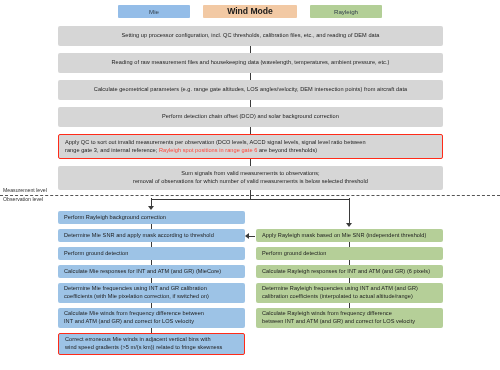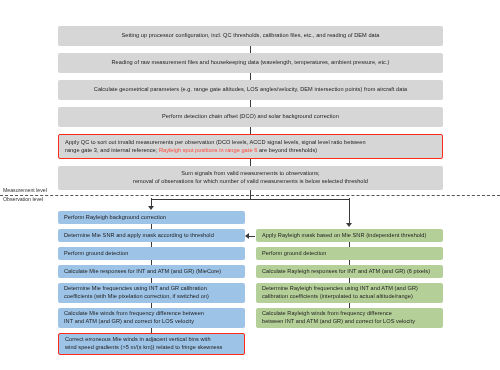--- a/index.html
+++ b/index.html
@@ -108,20 +108,25 @@
     white-space: nowrap;
   }
 
   .linebreak { display: block; }
 </style>
 </head>
 <body>
 
 <div id="root">
 
+  <div class="legend">
+    <div class="legend-box legend-mie">Mie</div>
+    <div class="legend-box legend-wind">Wind Mode</div>
+    <div class="legend-box legend-ray">Rayleigh</div>
+  </div>
 
   <div class="node gray center" style="left:58px; top:26px; width:385px; height:20px;">Setting up processor configuration, incl.  QC thresholds, calibration files, etc., and reading of DEM data</div>
 
   <div class="vline" style="left:250px; top:46px; height:7px;"></div>
 
   <div class="node gray center" style="left:58px; top:53px; width:385px; height:20px;">Reading of raw measurement files and housekeeping data (wavelength, temperatures, ambient pressure, etc.)</div>
 
   <div class="vline" style="left:250px; top:73px; height:7px;"></div>
 
   <div class="node gray center" style="left:58px; top:80px; width:385px; height:20px;">Calculate geometrical parameters (e.g. range gate altitudes, LOS angles/velocity, DEM intersection points) from aircraft data</div>

